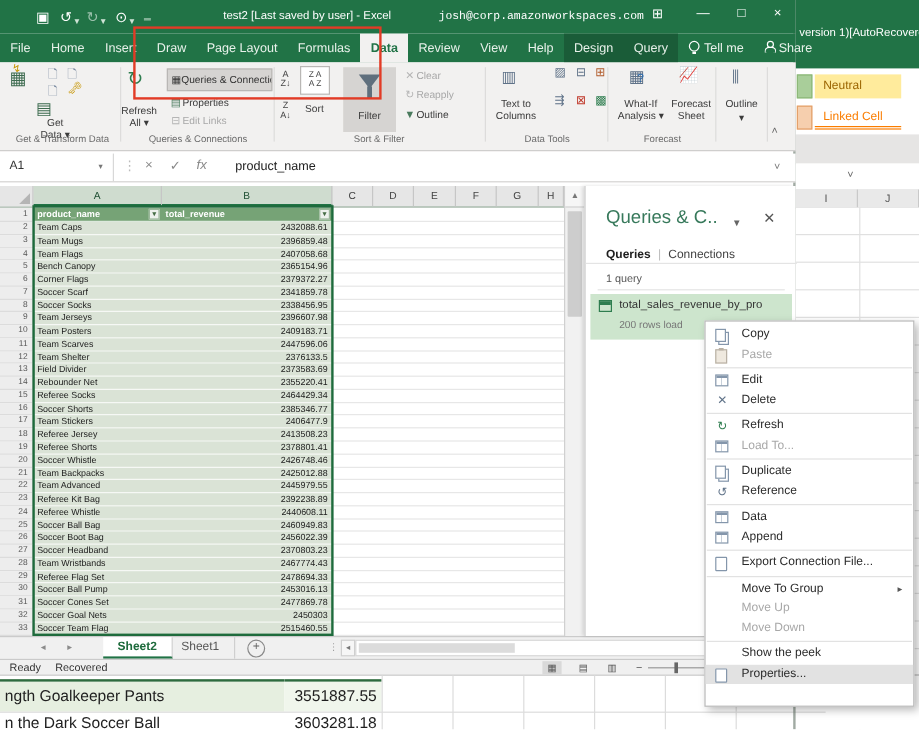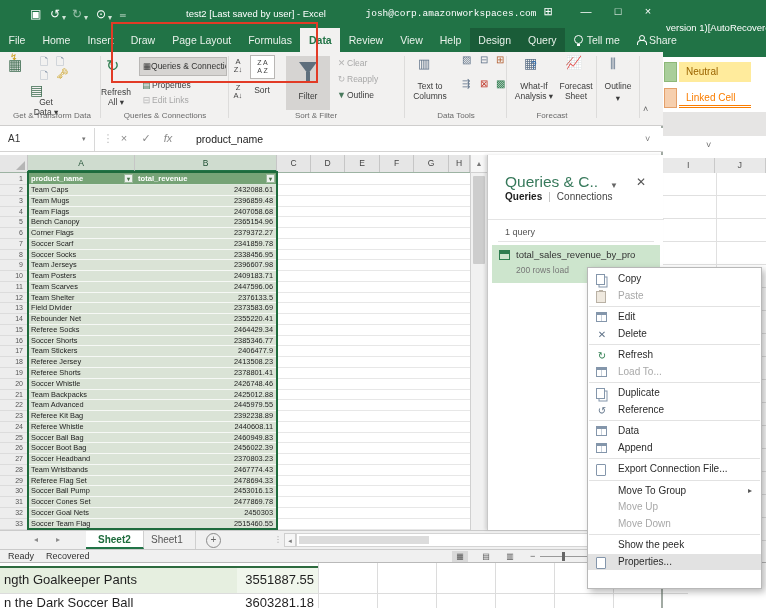--- a/index.html
+++ b/index.html
@@ -92,21 +92,21 @@
   #tbl-outline{left:27px;top:171px;width:251px;height:359px;border:2px solid #1e6b3c;box-sizing:border-box;z-index:9;pointer-events:none;}
   .gvline{position:absolute;top:172px;width:1px;height:358px;background:#e7e7e7;z-index:8;}
   #vscroll{left:470px;top:155px;width:17px;height:375px;background:#f1f1f1;border-left:1px solid #d0d0d0;box-sizing:border-box;z-index:9;}
   #vscroll .up{position:absolute;left:0;top:0;width:16px;height:17px;background:#f6f6f6;border-bottom:1px solid #d0d0d0;text-align:center;font-size:7px;color:#777;line-height:17px;}
   #vscroll .thumb{position:absolute;left:2px;top:21px;width:12px;height:88px;background:#cdcdcd;border-radius:1px;}
   
   #pane{left:487px;top:155px;width:176px;height:375px;background:#fff;border-left:1px solid #c8c8c8;box-sizing:border-box;box-shadow:-2px 0 3px rgba(0,0,0,.12);z-index:12;}
   #pane-title{position:absolute;left:17px;top:18px;font-size:15.5px;color:#37795b;}
   #pane-title-arrow{position:absolute;left:122px;top:26px;font-size:8px;color:#666;}
   #pane-close{position:absolute;left:148px;top:20px;font-size:12px;color:#555;}
-  #pane-tabs{position:absolute;left:17px;top:36px;font-size:10px;color:#444;}
+  #pane-tabs{position:absolute;left:17px;top:52px;font-size:10px;color:#444;}
   #pane-tabs .t1{font-weight:bold;color:#1e1e1e;}
   #pane-tabs .sep{color:#bbb;padding:0 6px;}
   #pane-hr1{position:absolute;left:0px;top:64px;width:176px;height:1px;background:#e4e4e4;}
   #pane-count{position:absolute;left:17px;top:72px;font-size:9px;color:#555;}
   #pane-hr2{position:absolute;left:10px;top:86px;width:156px;height:1px;background:#e4e4e4;}
   #query-item{position:absolute;left:4px;top:90px;width:168px;height:38px;background:#cde5cd;}
   #query-item .qicon{position:absolute;left:7px;top:5px;width:11px;height:10px;border:1px solid #2e7d4f;box-sizing:border-box;background:
      linear-gradient(#2e7d4f 0 3px, transparent 3px);}
   #query-item .qname{position:absolute;left:24px;top:4px;font-size:9.5px;color:#333;white-space:nowrap;overflow:hidden;width:142px;}
   #query-item .qsub{position:absolute;left:24px;top:20px;font-size:8.5px;color:#777;white-space:nowrap;}

